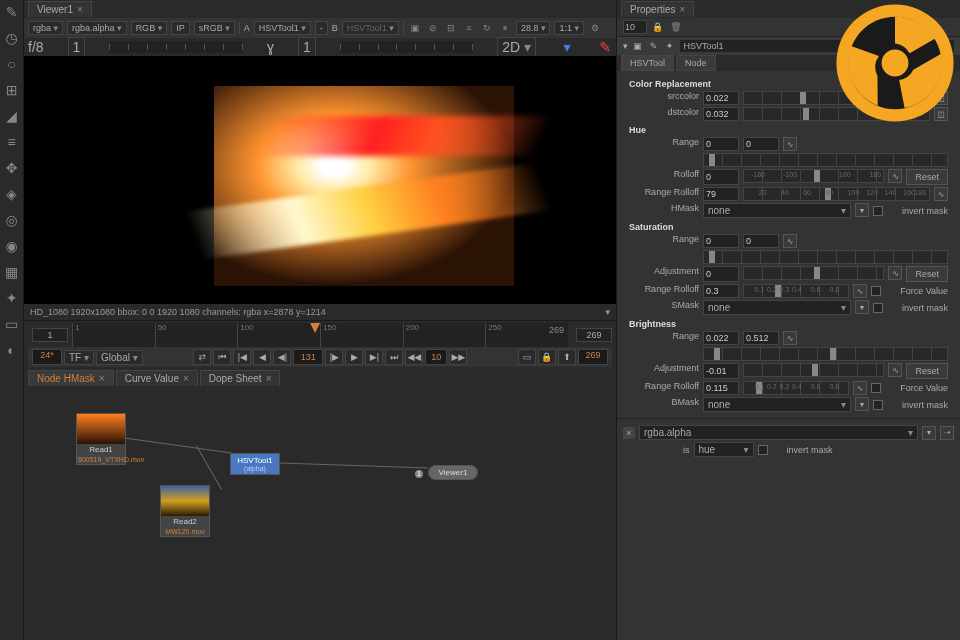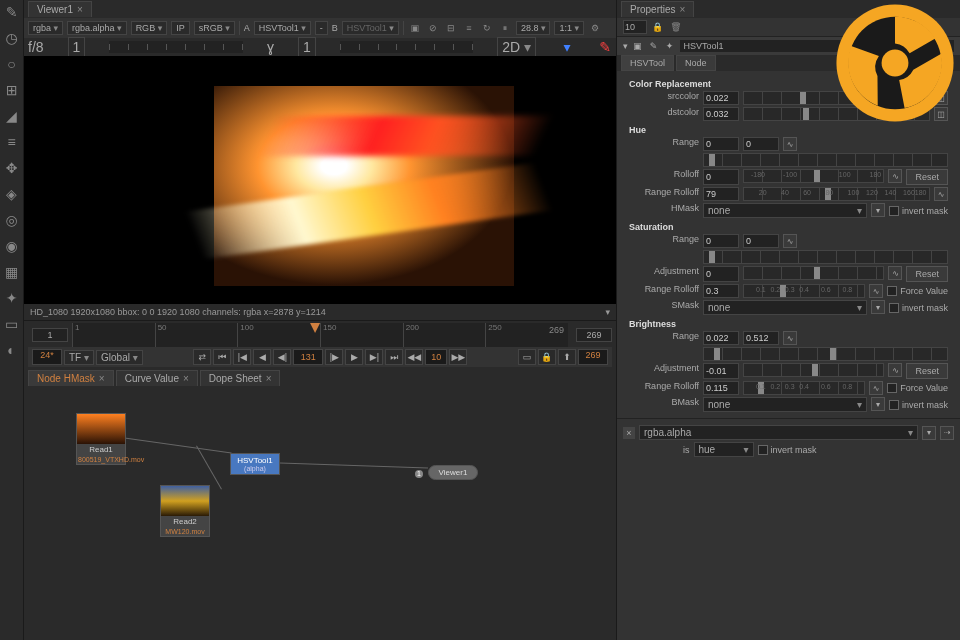--- a/index.html
+++ b/index.html
@@ -74,21 +74,21 @@
   .section-label { color: #ddd; font-weight: bold; margin: 4px 0 2px; }
   .prop-row { display: flex; gap: 4px; margin: 2px 0; }
   .prop-label { width: 70px; text-align: right; color: #aaa; font-size: 9px; }
   .prop-input { width: 36px; background: #222; border: 1px solid #444; color: #ccc; font-size: 9px; padding: 1px 2px; }
   .prop-slider { flex: 1; height: 14px; background: #282828; position: relative; border: 1px solid #444; }
   .prop-slider::before { content: ""; position: absolute; inset: 0; background: repeating-linear-gradient(90deg, transparent 0, transparent 18px, #444 18px, #444 19px); }
   .prop-slider .handle { position: absolute; top: 0; width: 6px; height: 100%; background: #888; }
   .prop-slider .num { position: absolute; font-size: 7px; color: #666; top: 1px; }
   .prop-curve { width: 14px; height: 14px; background: #3a3a3a; border: 1px solid #555; display: flex; align-items: center; justify-content: center; font-size: 8px; }
   .prop-btn { padding: 2px 8px; background: #3a3a3a; border: 1px solid #555; font-size: 9px; cursor: pointer; }
-  .prop-check { display: flex; align-items: center; gap: 3px; font-size: 9px; }
+  .prop-check { display: flex; align-items: center; gap: 19px; font-size: 9px; }
   .prop-check .box { width: 10px; height: 10px; border: 1px solid #666; background: #222; }
   .prop-dropdown { background: #222; border: 1px solid #444; padding: 1px 4px; font-size: 10px; display: flex; align-items: center; justify-content: space-between; }
   .prop-dropdown::after { content: "▾"; color: #888; margin-left: 4px; }
   
   .props-footer { border-top: 1px solid #222; padding: 4px 6px; background: #333; }
   .footer-row { display: flex; align-items: center; gap: 4px; margin: 2px 0; font-size: 9px; }
   .footer-close { width: 12px; height: 12px; background: #444; display: flex; align-items: center; justify-content: center; cursor: pointer; }
   
   .logo { position: absolute; right: 4px; top: 2px; width: 122px; height: 122px; z-index: 100; }
   .ruler-box { width: 36px; text-align: center; background: #222; border: 1px solid #444; margin-left: 4px; padding: 1px; font-size: 9px; }

